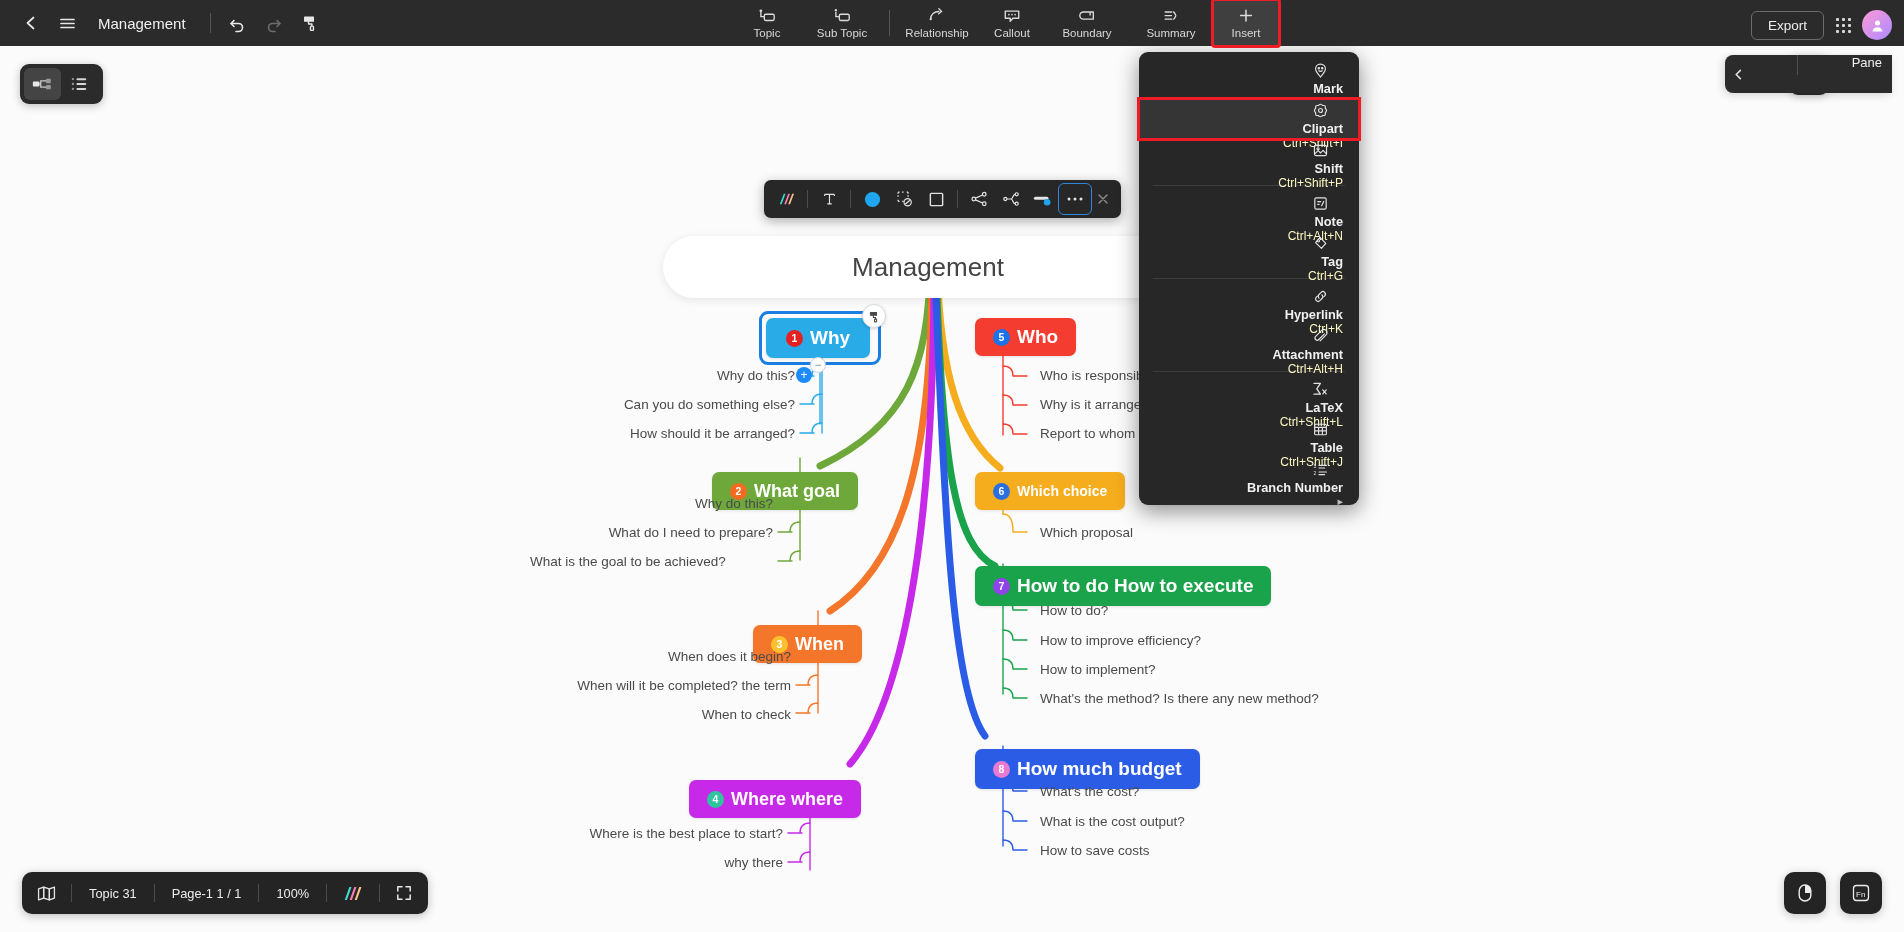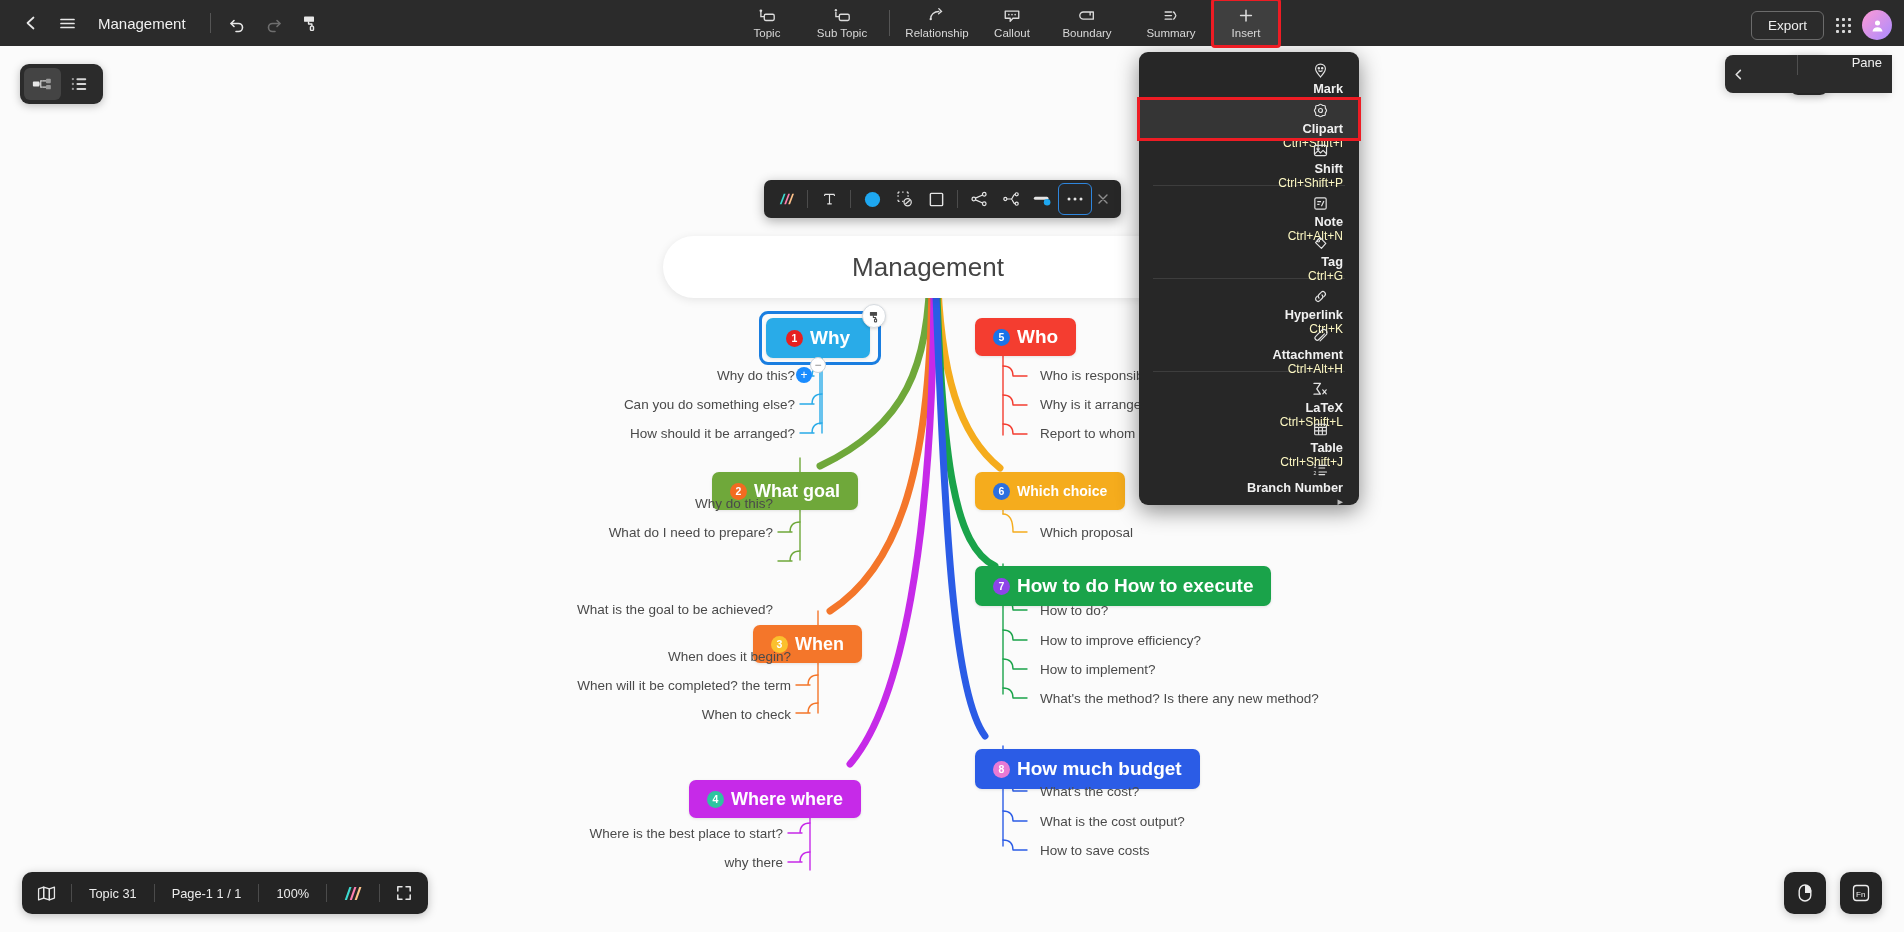--- a/index.html
+++ b/index.html
@@ -445,21 +445,21 @@
     <div class="leaf left" style="left:600px; top:322px; width:195px; text-align:right;">Why do this?</div>
     <div class="leaf left" style="left:560px; top:351px; width:235px; text-align:right;">Can you do something else?</div>
     <div class="leaf left" style="left:560px; top:380px; width:235px; text-align:right;">How should it be arranged?</div>
 
     <div class="node" style="left:712px; top:426px; height:38px; padding:0 18px; background:#6fa83a;">
       <span class="num" style="background:#f26b21;">2</span>
       <span style="font-size:18px;">What goal</span>
     </div>
     <div class="leaf left" style="left:570px; top:450px; width:203px; text-align:right;">Why do this?</div>
     <div class="leaf left" style="left:540px; top:479px; width:233px; text-align:right;">What do I need to prepare?</div>
-    <div class="leaf left" style="left:530px; top:508px; width:243px; text-align:right;margin-top:48px;">What is the goal to be achieved?</div>
+    <div class="leaf left" style="left:530px; top:508px; width:243px; text-align:left;">What is the goal to be achieved?</div>
 
     <div class="node" style="left:753px; top:579px; height:38px; padding:0 18px; background:#f4762a;">
       <span class="num" style="background:#fbc02d;">3</span>
       <span style="font-size:18px;">When</span>
     </div>
     <div class="leaf left" style="left:600px; top:603px; width:191px; text-align:right;">When does it begin?</div>
     <div class="leaf left" style="left:525px; top:632px; width:266px; text-align:right;">When will it be completed? the term</div>
     <div class="leaf left" style="left:620px; top:661px; width:171px; text-align:right;">When to check</div>
 
     <div class="node" style="left:689px; top:734px; height:38px; padding:0 18px; background:#c62ae8;">

